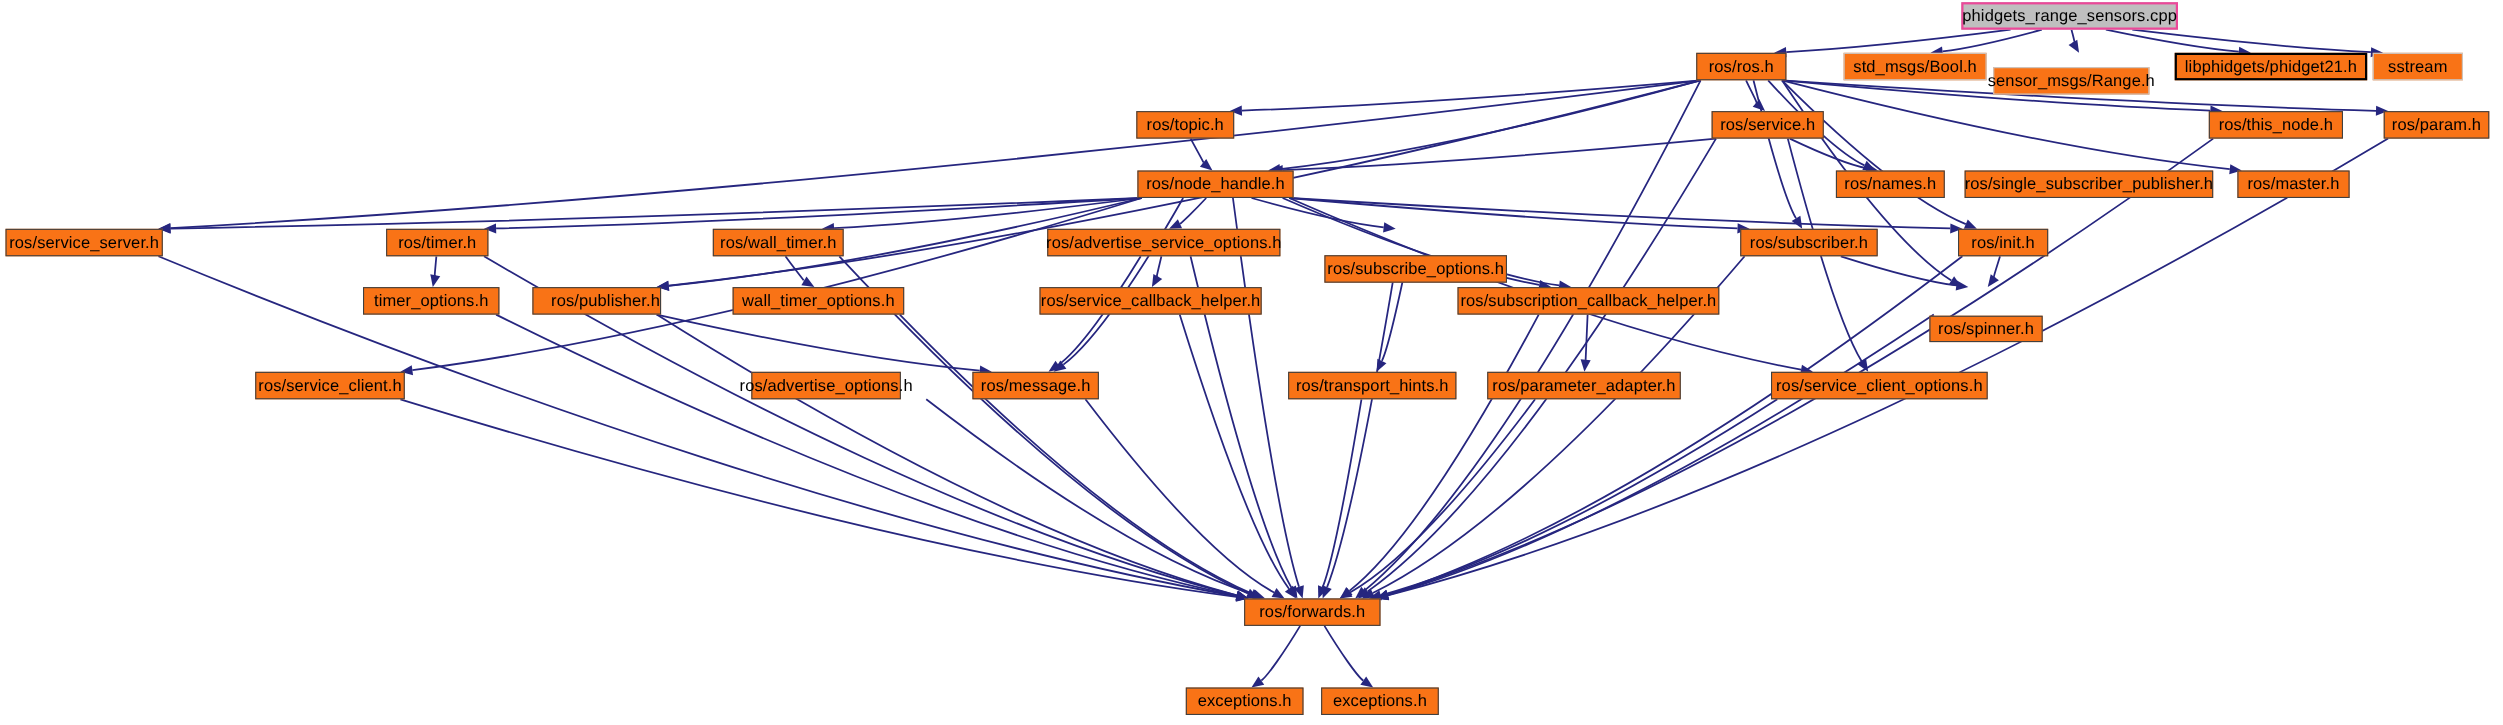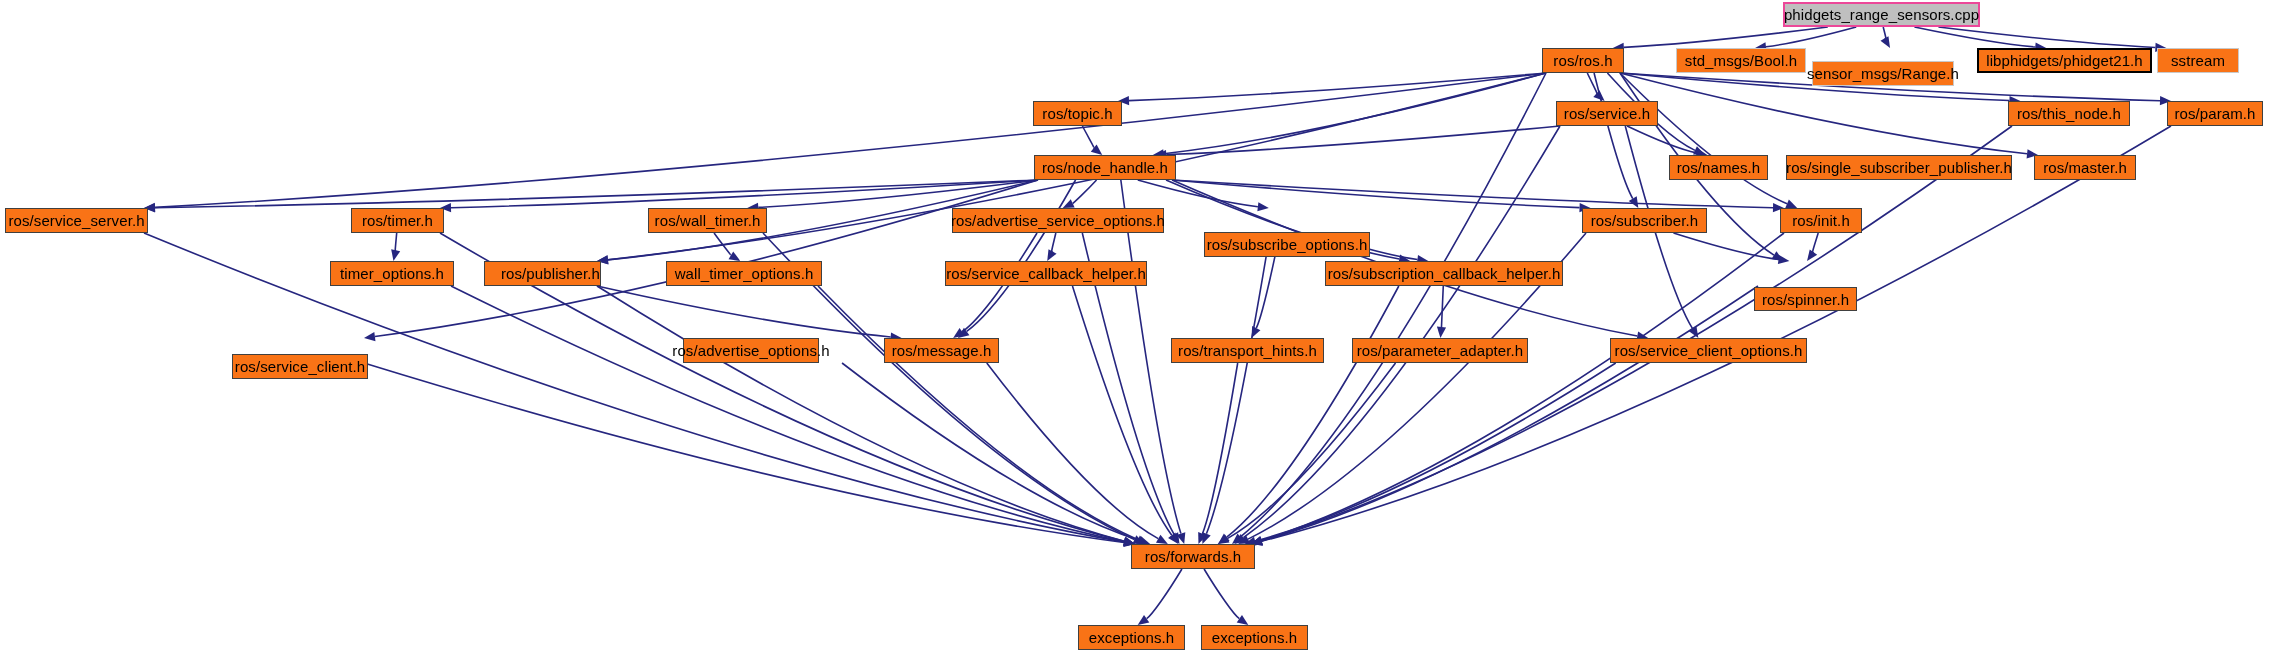--- a/index.html
+++ b/index.html
@@ -238,21 +238,21 @@
       </div>
       <div class="node-box b-normal" style="left: 945px; top: 261px; width: 202px; height: 25px;">
         <span>ros/service_callback_helper.h</span>
       </div>
       <div class="node-box b-normal" style="left: 1325px; top: 261px; width: 238px; height: 25px;">
         <span>ros/subscription_callback_helper.h</span>
       </div>
       <div class="node-box b-normal" style="left: 1754px; top: 261px; width: 103px; height: 24px; margin-top: 26px;">
         <span>ros/spinner.h</span>
       </div>
-      <div class="node-box b-normal" style="left: 232px; top: 338px; width: 136px; height: 25px; margin-top: 16px;">
+      <div class="node-box b-normal" style="left: 232px; top: 338px; width: 136px; height: 25px;">
         <span>ros/service_client.h</span>
       </div>
       <div class="node-box b-normal" style="left: 683px; top: 338px; width: 136px; height: 25px;">
         <span>ros/advertise_options.h</span>
       </div>
       <div class="node-box b-normal" style="left: 884px; top: 338px; width: 115px; height: 25px;">
         <span>ros/message.h</span>
       </div>
       <div class="node-box b-normal" style="left: 1171px; top: 338px; width: 153px; height: 25px;">
         <span>ros/transport_hints.h</span>

